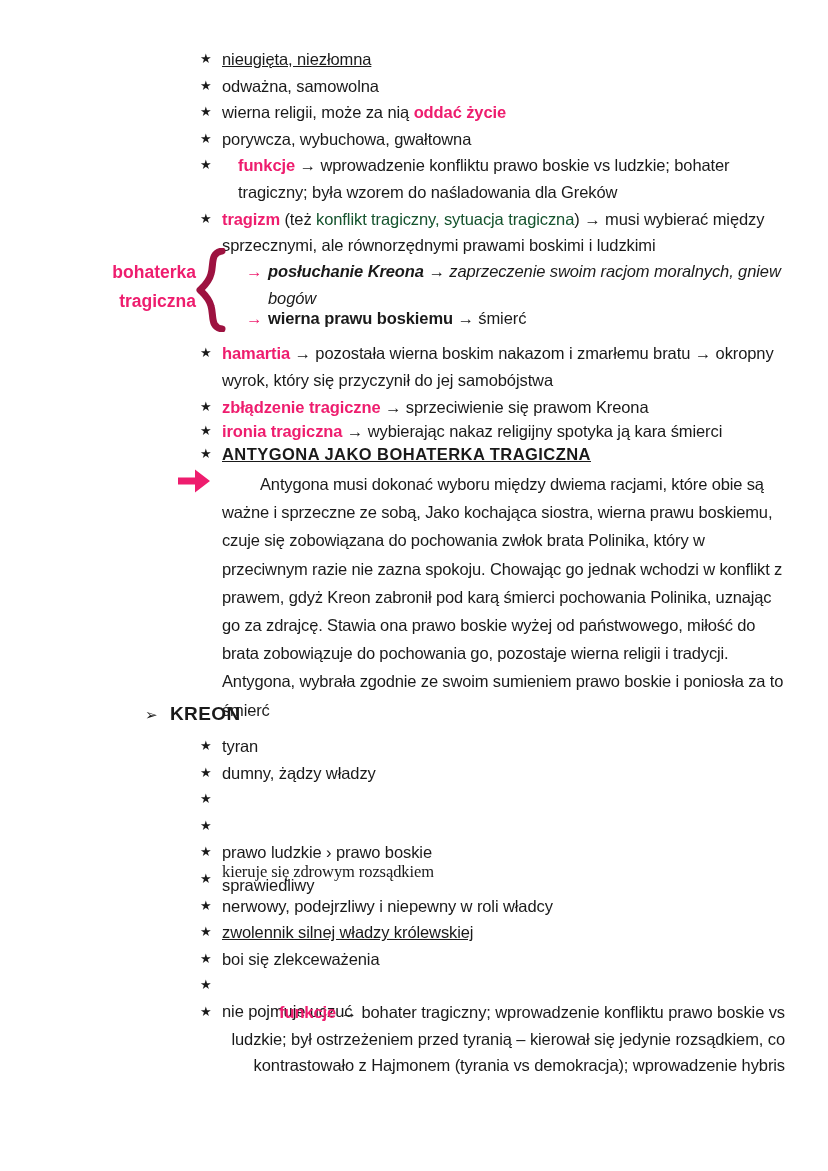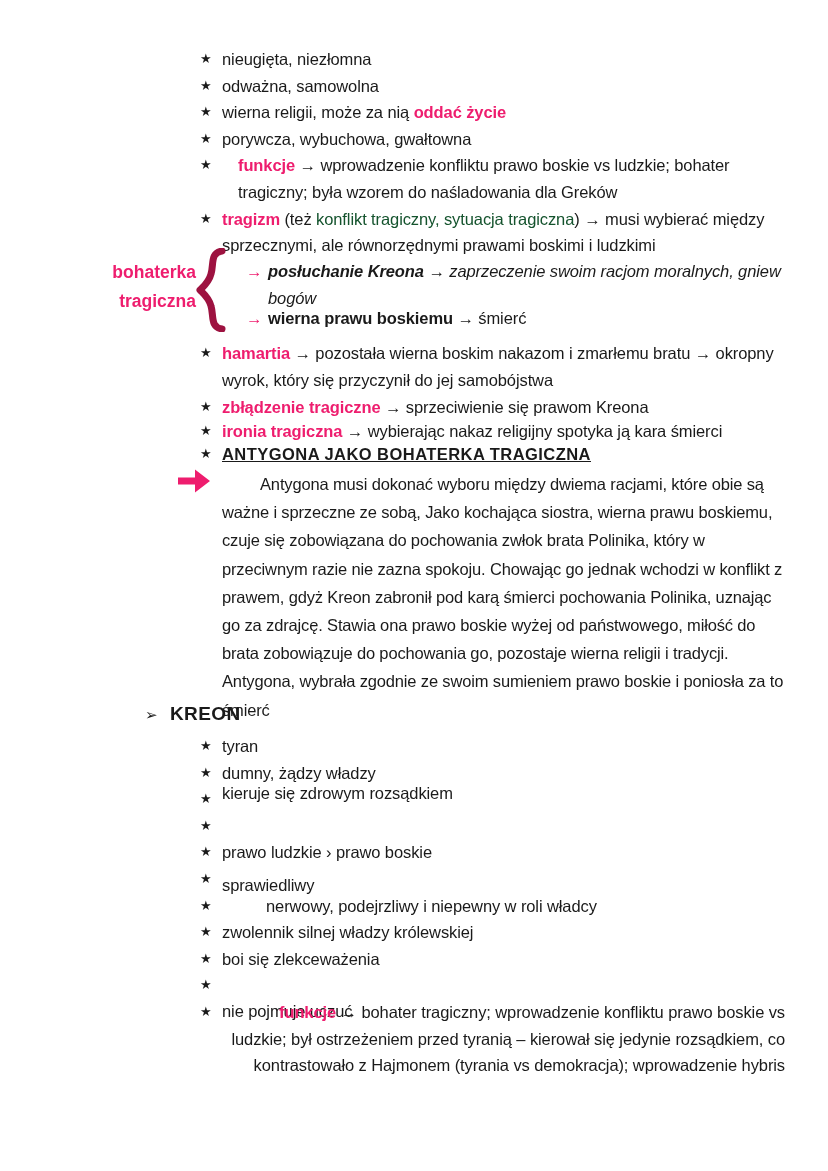--- a/index.html
+++ b/index.html
@@ -116,21 +116,21 @@
   }
 
   .nowrapline { white-space: nowrap; }
 </style>
 </head>
 <body>
 
 <div class="page">
 
   <span class="star" style="left:200px; top:46px;">★</span>
-  <div class="blk" style="left:222px; top:46px; width:563px;">
+  <div class="blk" style="left:222px; top:46px; width:563px;text-decoration:underline;">
     <span>nieugięta, niezłomna</span>
   </div>
 
   <span class="star" style="left:200px; top:72.6px;">★</span>
   <div class="blk" style="left:222px; top:72.6px; width:563px;">
     <span>odważna, samowolna</span>
   </div>
 
   <span class="star" style="left:200px; top:99.2px;">★</span>
   <div class="blk" style="left:222px; top:99.2px; width:563px;">
@@ -215,41 +215,41 @@
   </div>
 
   <span class="star" style="left:200px; top:759.6px;">★</span>
   <div class="blk" style="left:222px; top:759.6px; width:563px;">
     <span>dumny, żądzy władzy</span>
   </div>
 
   <span class="star" style="left:200px; top:786.2px;">★</span>
 
   <span class="star" style="left:200px; top:812.8px;">★</span>
-  <div class="blk" style="left:222px; top:780px; width:563px;">
+  <div class="blk" style="left:222px; top:859px; width:563px;font-family:Liberation Serif, serif;">
     <span>kieruje się zdrowym rozsądkiem</span>
   </div>
 
   <span class="star" style="left:200px; top:839.4px;">★</span>
   <div class="blk" style="left:222px; top:839.4px; width:563px;">
     <span>prawo ludzkie › prawo boskie</span>
   </div>
 
   <span class="star" style="left:200px; top:866px;">★</span>
   <div class="blk" style="left:222px; top:866px; width:563px;margin-top:6px;">
     <span>sprawiedliwy</span>
   </div>
 
   <span class="star" style="left:200px; top:892.6px;">★</span>
-  <div class="blk" style="left:222px; top:892.6px; width:563px;margin-left:44px;">
+  <div class="blk" style="left:222px; top:892.6px; width:563px;">
     <span>nerwowy, podejrzliwy i niepewny w roli władcy</span>
   </div>
 
   <span class="star" style="left:200px; top:919.2px;">★</span>
-  <div class="blk" style="left:222px; top:919.2px; width:563px;">
+  <div class="blk" style="left:222px; top:919.2px; width:563px;text-decoration:underline;">
     <span>zwolennik silnej władzy królewskiej</span>
   </div>
 
   <span class="star" style="left:200px; top:945.8px;">★</span>
   <div class="blk" style="left:222px; top:945.8px; width:563px;">
     <span>boi się zlekceważenia</span>
   </div>
 
   <span class="star" style="left:200px; top:972.4px;">★</span>
   <div class="blk" style="left:222px; top:972.4px; width:563px;margin-top:26px;">

